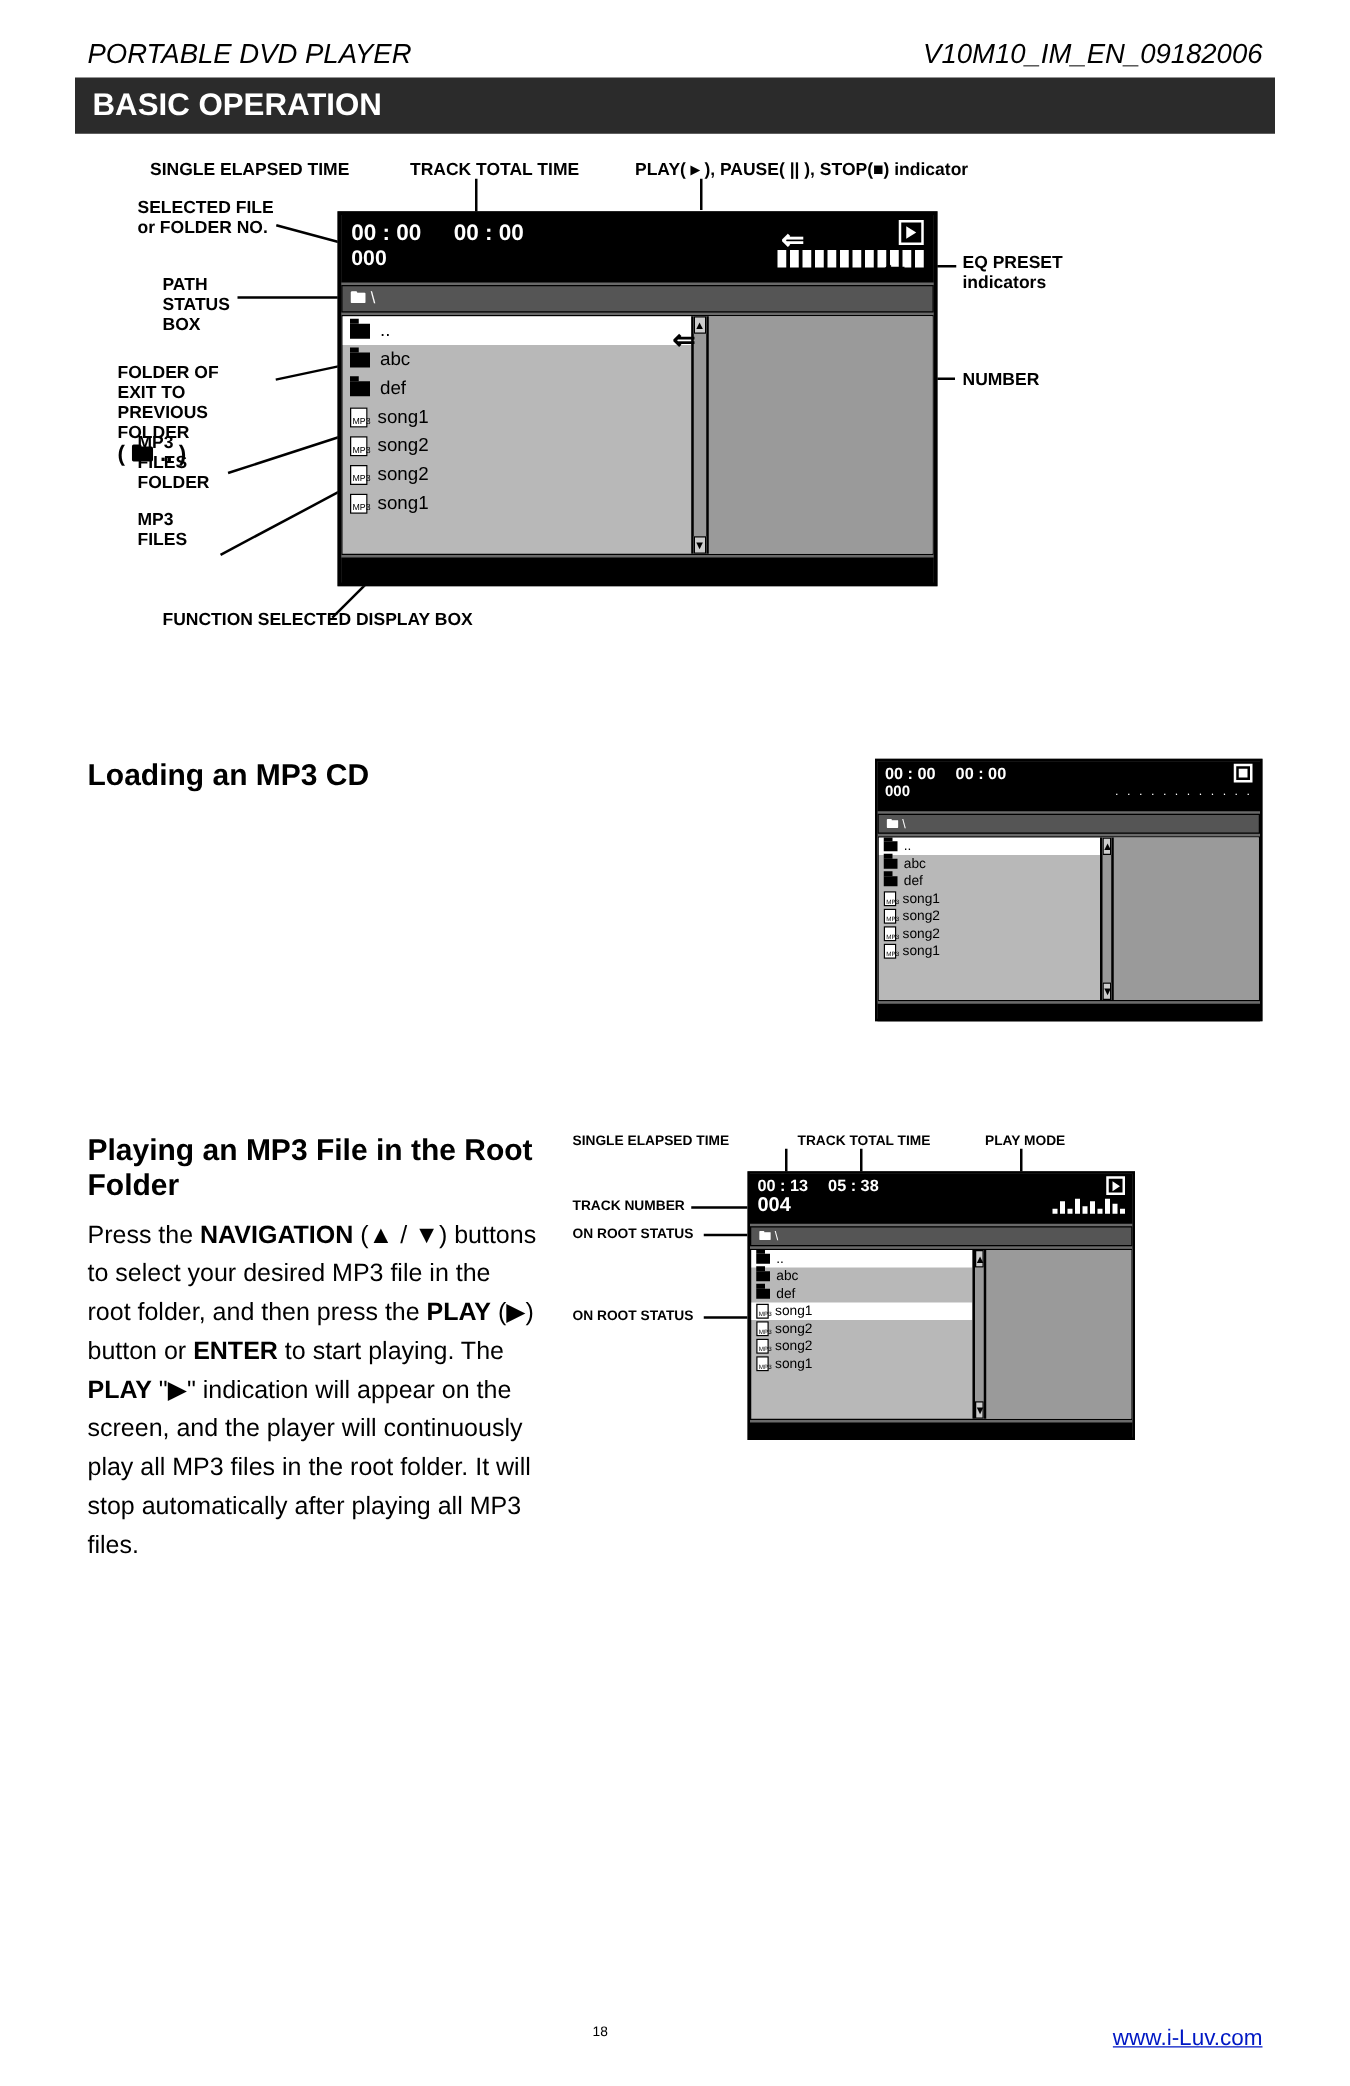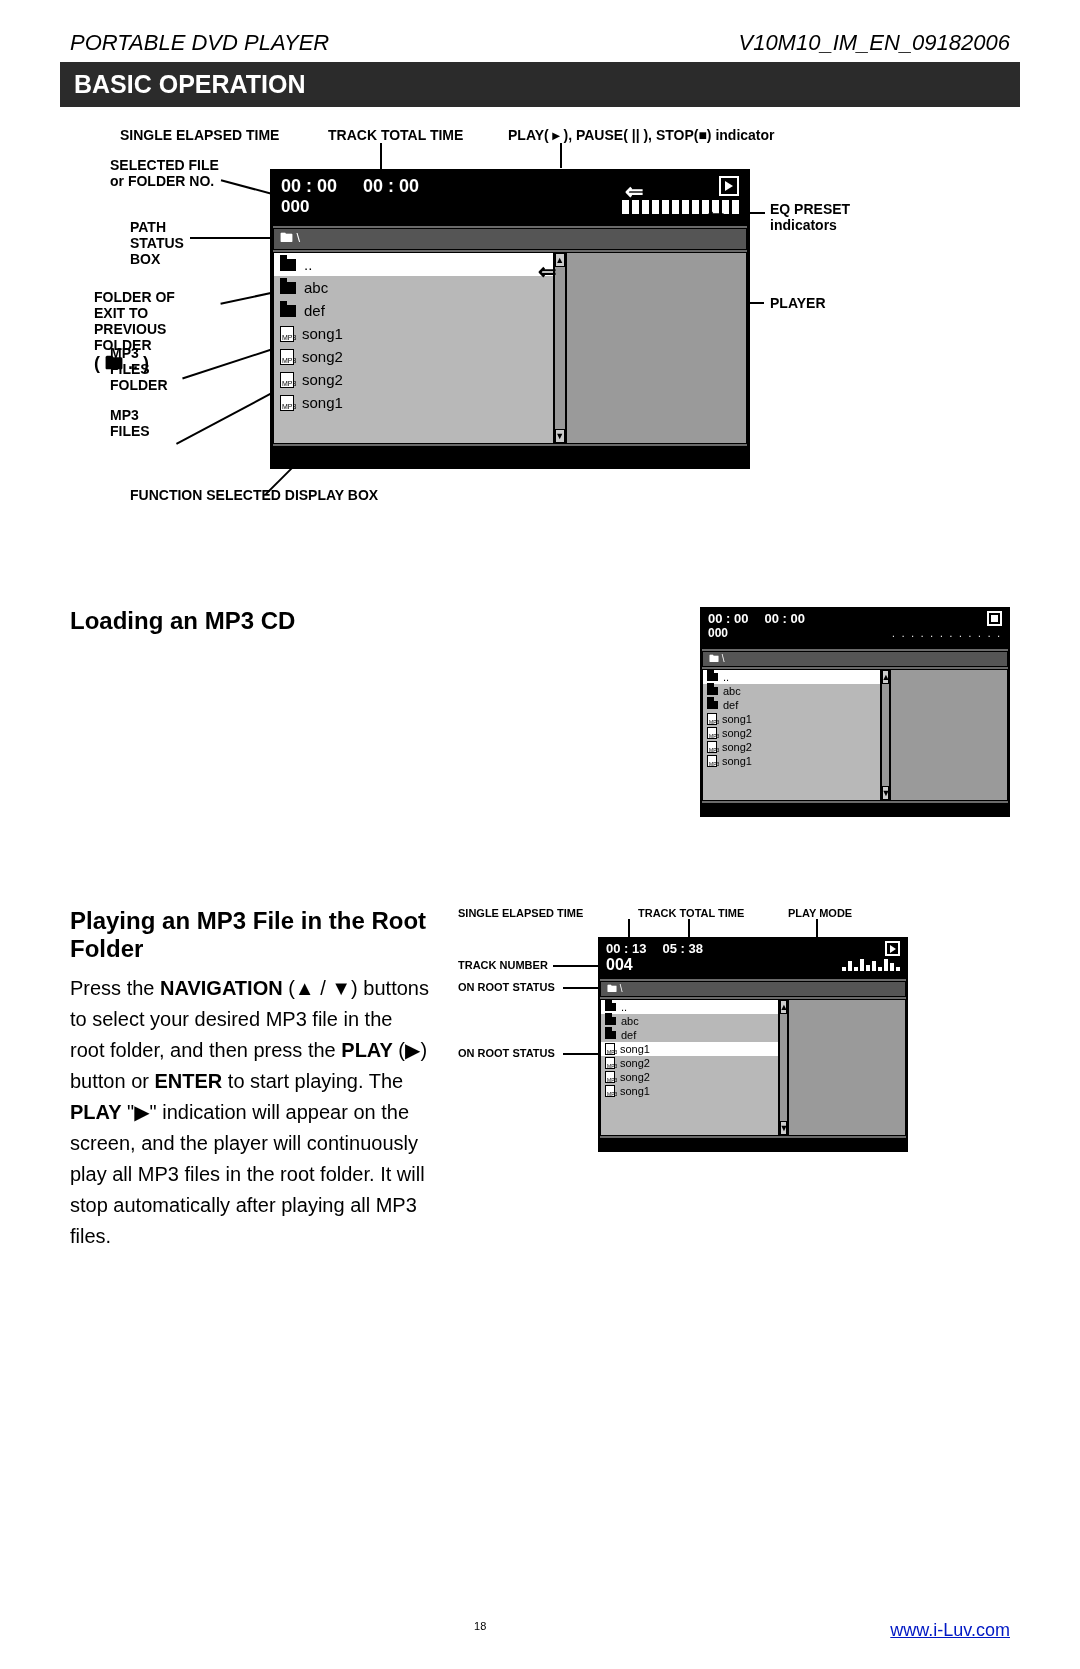--- a/index.html
+++ b/index.html
@@ -116,21 +116,21 @@
       <span style="font-size:18px;vertical-align:middle;">( 🖿 .. )</span>
     </div>
     <div class="label" style="left:40px;top:218px;white-space:pre-line;">MP3
 FILES
 FOLDER</div>
     <div class="label" style="left:40px;top:280px;white-space:pre-line;">MP3
 FILES</div>
 
     <div class="label" style="left:700px;top:74px;white-space:pre-line;">EQ PRESET
 indicators</div>
-    <div class="label" style="left:700px;top:168px;">PLAYER</div>
+    <div class="label" style="left:700px;top:168px;">NUMBER</div>
 
     <div class="label" style="left:60px;top:360px;">FUNCTION SELECTED DISPLAY BOX</div>
 
     <div class="arrow" style="left:150px;top:60px;width:60px;transform:rotate(15deg);"></div>
     <div class="arrow" style="left:120px;top:110px;width:85px;"></div>
     <div class="arrow" style="left:150px;top:170px;width:55px;transform:rotate(-12deg);"></div>
     <div class="arrow" style="left:110px;top:235px;width:100px;transform:rotate(-18deg);"></div>
     <div class="arrow" style="left:100px;top:290px;width:110px;transform:rotate(-28deg);"></div>
     <div class="arrow" style="left:565px;top:85px;width:130px;"></div>
     <div class="arrow" style="left:482px;top:175px;width:212px;"></div>

